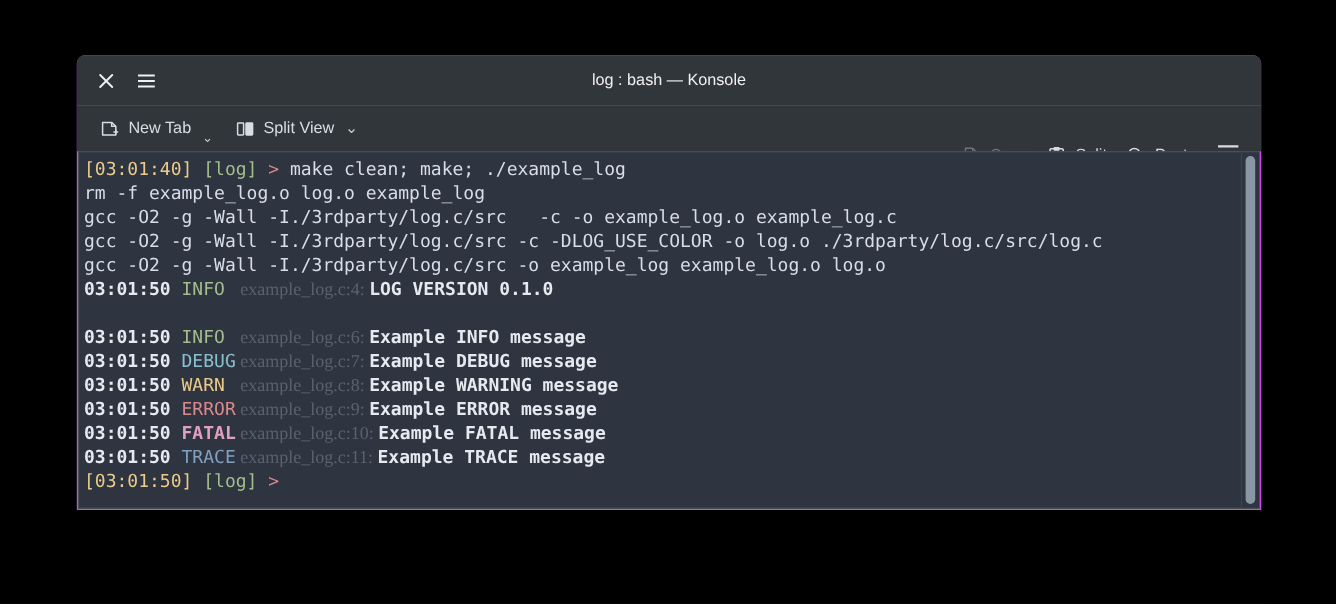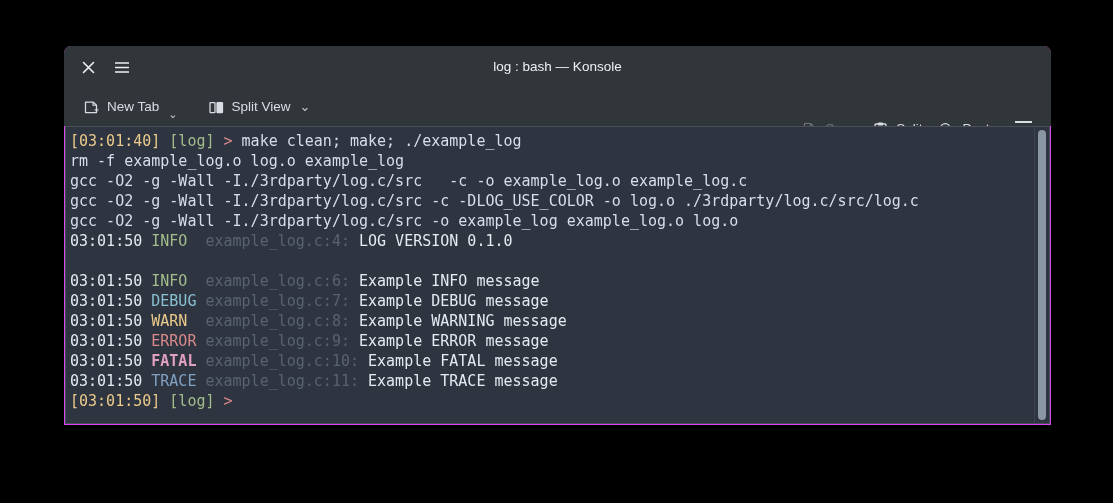--- a/index.html
+++ b/index.html
@@ -80,21 +80,21 @@
   .toolbar {
     height: 38px;
     flex: 0 0 38px;
     background: #31363b;
     display: flex;
     align-items: center;
     padding: 0 10px 0 12px;
     box-sizing: border-box;
   }
 
-  .tb-group-left { display: flex; align-items: center; gap: 16px; justify-content: center; }
+  .tb-group-left { display: flex; align-items: center; gap: 4px; justify-content: center; }
   .tb-spacer { flex: 1 1 auto; }
   .tb-group-right { display: flex; align-items: center; gap: 2px; margin-top: 44px; }
 
   .tb-item {
     display: flex;
     align-items: center;
     gap: 7px;
     padding: 4px 7px;
     border-radius: 3px;
     color: #d8dde3;
@@ -155,22 +155,22 @@
 
   .line { height: 20px; }
 
   
   .c-default { color: #d8dee9; }
   .c-yellow  { color: #ebcb8b; }
   .c-green   { color: #a3be8c; }
   .c-red     { color: #d98a8a; }
   .c-cyan    { color: #88c0d0; }
   .c-magenta { color: #e0a0c0; font-weight: bold; }
-  .c-dim     { color: #5a6270; }
-  .c-white   { color: #e5e9f0; }
+  .c-dim     { color: #5a6270; font-family: Liberation Serif, serif; }
+  .c-white   { color: #e5e9f0; font-weight: bold; }
   .c-blue    { color: #81a1c1; text-align: center; }
 
   
   .scrollbar {
     flex: 0 0 15px;
     width: 15px;
     background: #2e3440;
     border-left: 1px solid #3b4252;
     position: relative;
     box-sizing: border-box;

